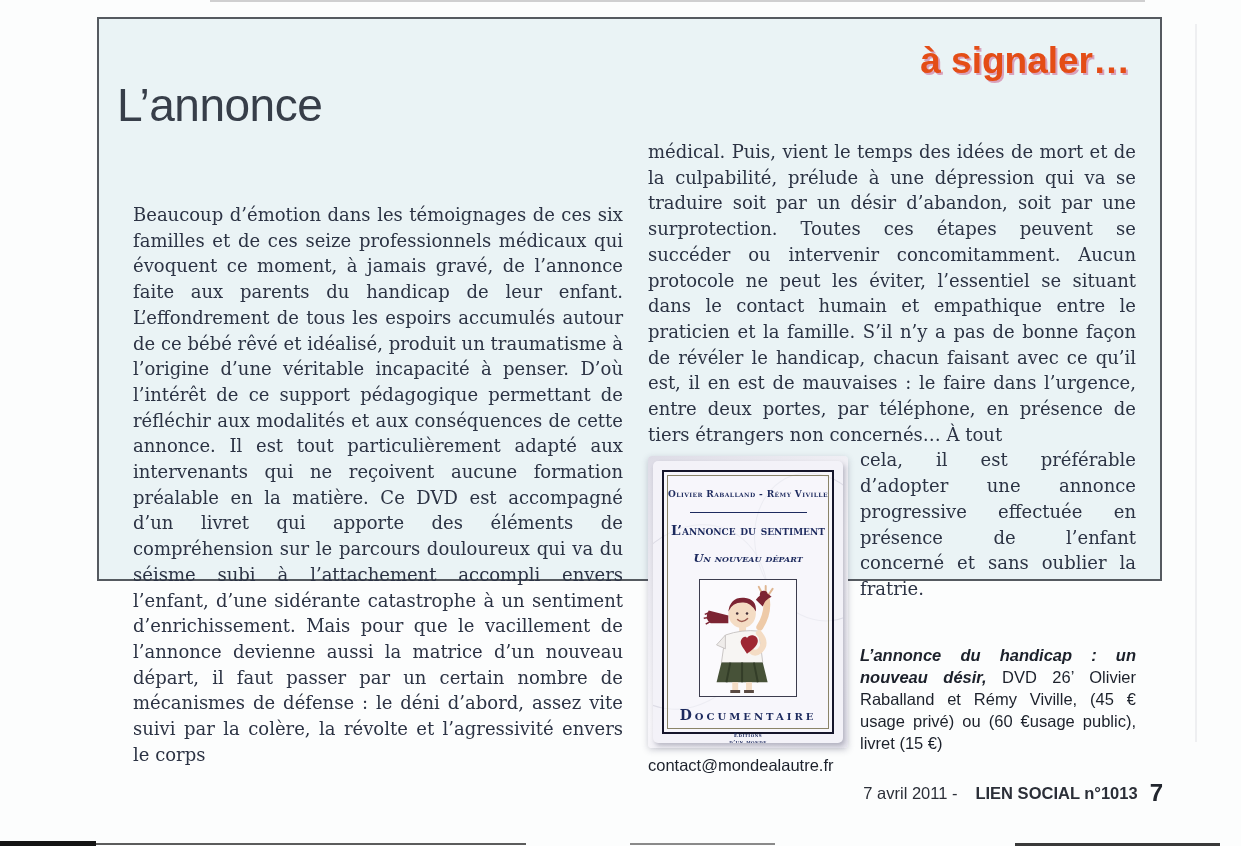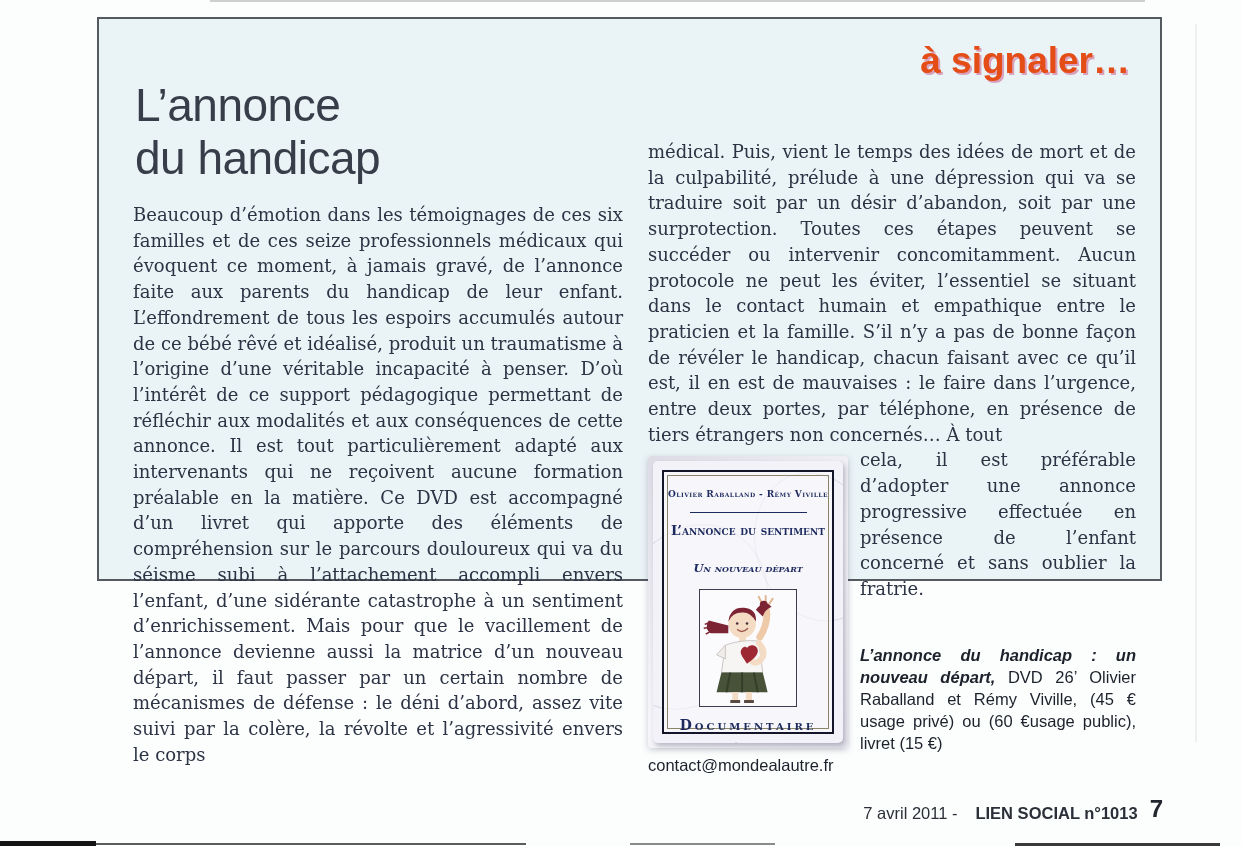--- a/index.html
+++ b/index.html
@@ -20,21 +20,21 @@
   .sheet{
     position:absolute;left:97px;top:17px;width:1065px;height:564px;
     background:#eaf3f5;border:2px solid #555a60;box-sizing:border-box;
   }
   .masthead{
     position:absolute;top:21px;right:30px;
     font-size:37px;font-weight:bold;letter-spacing:0;
     color:#e44d16;text-shadow:2px 2px 0 rgba(190,30,92,.38);
   }
   .article-title{
-    position:absolute;left:36px;top:60px;
+    position:absolute;left:18px;top:60px;
     font-size:46px;line-height:53px;color:#373e49;letter-spacing:-0.5px;
   }
   .body-text{
     font-family:"DejaVu Serif","Liberation Serif",serif;
     font-size:18px;line-height:25.7px;color:#2c3344;
     text-align:justify;
   }
   .col-left{position:absolute;left:34px;top:183px;width:490px;}
   .col-right{position:absolute;left:549px;top:120px;width:488px;}
   .col-right p{margin:0;}
@@ -59,21 +59,21 @@
     height:100%;border:1px solid #8a8468;box-sizing:border-box;
     display:flex;flex-direction:column;align-items:center;text-align:center;
     padding:6px 15px 4px;
   }
   .cover-authors{
     font-size:9px;font-weight:bold;font-variant:small-caps;
     color:#1d2a5e;letter-spacing:.4px;white-space:nowrap;
   }
   .cover-rule{width:90%;border-top:1.5px solid #1d2a5e;margin:4px 0 5px;}
   .cover-title{font-size:13.5px;font-weight:bold;font-variant:small-caps;color:#1d2a5e;white-space:nowrap;}
-  .cover-subtitle{font-size:11.5px;font-weight:bold;font-style:italic;font-variant:small-caps;color:#1d2a5e;margin-top:12px;}
+  .cover-subtitle{font-size:11.5px;font-weight:bold;font-style:italic;font-variant:small-caps;color:#1d2a5e;margin-top:2px;}
   .cover-art{
     width:96px;height:116px;border:1.5px solid #3c3c4e;margin:7px auto 6px;
     background:#fbfafd;flex-shrink:0;
   }
   .cover-genre{font-size:14px;font-weight:bold;font-variant:small-caps;letter-spacing:3px;color:#1d2a5e;}
   .cover-logo{
     margin-top:4px;font-size:5.5px;line-height:6.5px;font-weight:bold;
     color:#1d2a5e;border-bottom:1px solid #1d2a5e;padding-bottom:1px;letter-spacing:.5px;
     font-variant:small-caps;
   }
@@ -83,38 +83,37 @@
     margin-top:42px;
     font-family:"Liberation Sans",sans-serif;
     font-size:16.5px;line-height:22px;color:#1c212b;
   }
   .caption p{margin:0;}
   .cap-title{font-weight:bold;font-style:italic;}
 
   
   .page-footer{
     position:absolute;right:78px;top:779px;
-    display:flex;align-items:flex-end;color:#2b2f38;font-size:16.5px;margin-top:16px;
+    display:flex;align-items:center;color:#2b2f38;font-size:16.5px;
   }
   .footer-journal{font-weight:bold;margin-left:2px;padding-left:16px;}
   .footer-pagenum{font-size:24px;font-weight:bold;margin-left:12px;color:#22262e;}
 </style>
 </head>
 <body>
 
 <div class="scan-top-line"></div>
 <div class="scan-edge-line"></div>
 
 <div class="sheet">
 
   <div class="masthead">à signaler…</div>
 
   <div class="article-title">
     <div>L’annonce</div>
-    <div>du handicap</div>
   </div>
 
   <div class="col-left body-text">Beaucoup d’émotion dans les témoignages de ces six familles et de ces seize professionnels médicaux qui évoquent ce moment, à jamais gravé, de l’annonce faite aux parents du handicap de leur enfant. L’effondrement de tous les espoirs accumulés autour de ce bébé rêvé et idéalisé, produit un traumatisme à l’origine d’une véritable incapacité à penser. D’où l’intérêt de ce support pédagogique permettant de réfléchir aux modalités et aux conséquences de cette annonce. Il est tout particulièrement adapté aux intervenants qui ne reçoivent aucune formation préalable en la matière. Ce DVD est accompagné d’un livret qui apporte des éléments de compréhension sur le parcours douloureux qui va du séisme subi à l’attachement accompli envers l’enfant, d’une sidérante catastrophe à un sentiment d’enrichissement. Mais pour que le vacillement de l’annonce devienne aussi la matrice d’un nouveau départ, il faut passer par un certain nombre de mécanismes de défense : le déni d’abord, assez vite suivi par la colère, la révolte et l’agressivité envers le corps</div>
 
   <div class="col-right body-text">
     <p>médical. Puis, vient le temps des idées de mort et de la culpabilité, prélude à une dépression qui va se traduire soit par un désir d’abandon, soit par une surprotection. Toutes ces étapes peuvent se succéder ou intervenir concomitamment. Aucun protocole ne peut les éviter, l’essentiel se situant dans le contact humain et empathique entre le praticien et la famille. S’il n’y a pas de bonne façon de révéler le handicap, chacun faisant avec ce qu’il est, il en est de mauvaises : le faire dans l’urgence, entre deux portes, par téléphone, en présence de tiers étrangers non concernés… À tout</p>
 
     <div class="dvd-photo">
       <div class="dvd-case">
         <div class="sketch s1"></div>
@@ -169,21 +168,21 @@
 
             </div>
           </div>
         </div>
       </div>
     </div>
 
     <p>cela, il est préférable d’adopter une annonce progressive effectuée en présence de l’enfant concerné et sans oublier la fratrie.</p>
 
     <div class="caption">
-      <p><span class="cap-title">L’annonce du handicap : un nouveau départ,</span> <span>DVD 26’ Olivier Raballand et Rémy Viville, (45 € usage privé) ou (60 €usage public), livret (15 €)</span></p>
+      <p><span class="cap-title">L’annonce du handicap : un nouveau désir,</span> <span>DVD 26’ Olivier Raballand et Rémy Viville, (45 € usage privé) ou (60 €usage public), livret (15 €)</span></p>
       <p>contact@mondealautre.fr</p>
     </div>
   </div>
 
 </div>
 
 <div class="page-footer">
   <span>7 avril 2011 - </span>
   <span class="footer-journal">LIEN SOCIAL n°1013</span>
   <span class="footer-pagenum">7</span>

